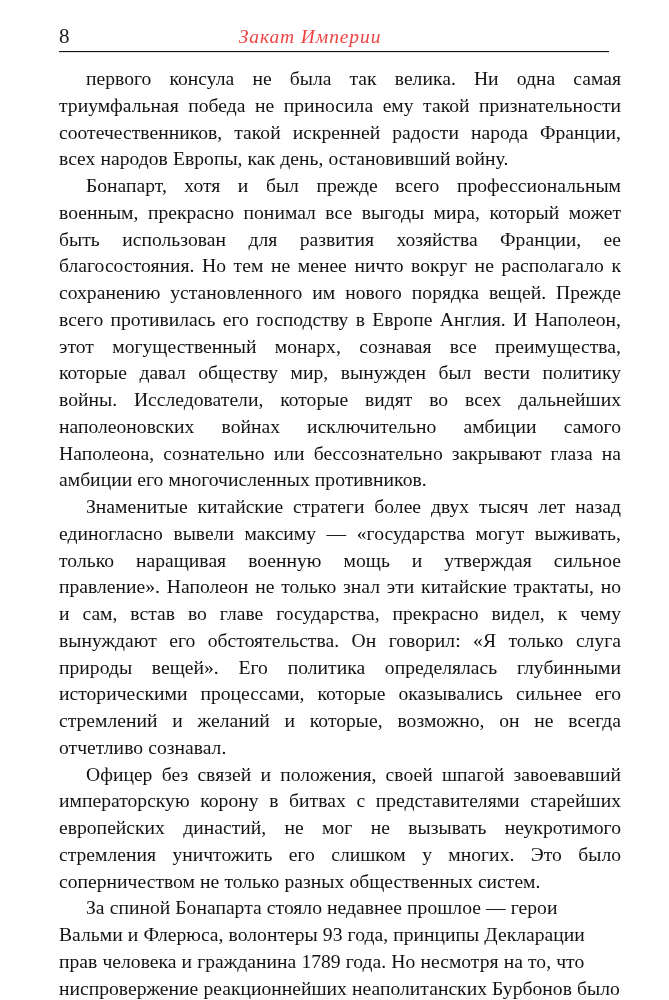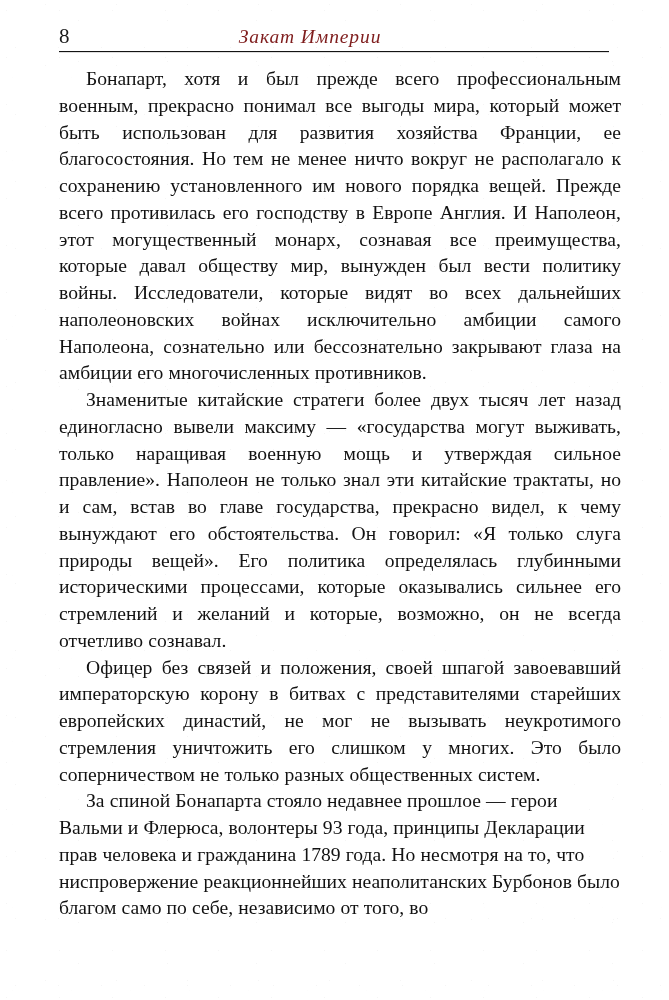--- a/index.html
+++ b/index.html
@@ -59,21 +59,21 @@
   .head-title {
     position: absolute;
     left: 0;
     right: 0;
     top: 1px;
     text-align: center;
     font-style: italic;
     font-size: 19.5px;
     line-height: 28px;
     letter-spacing: 0.9px;
-    color: #7f1d1d;
+    color: #ef4444;
     transform: translateX(-24px);
   }
   .head-rule {
     position: absolute;
     left: 59px;
     top: 51px;
     width: 550px;
     height: 0;
     border-top: 1.7px solid #141414;
     
@@ -109,20 +109,21 @@
 <div class="page">
 
   <div class="running-head">
     <span class="folio">8</span>
     <span class="head-title">Закат Империи</span>
   </div>
 
   <div class="head-rule"></div>
 
   <div class="text-block">
+    <p class="para">первого консула не была так велика. Ни одна самая триумфальная победа не приносила ему такой признательности соотечественников, такой искренней радости народа Франции, всех народов Европы, как день, остановивший войну.</p>
     <p class="para">Бонапарт, хотя и был прежде всего профессиональным военным, прекрасно понимал все выгоды мира, который может быть использован для развития хозяйства Франции, ее благосостояния. Но тем не менее ничто вокруг не располагало к сохранению установленного им нового порядка вещей. Прежде всего противилась его господству в Европе Англия. И Наполеон, этот могущественный монарх, сознавая все преимущества, которые давал обществу мир, вынужден был вести политику войны. Исследователи, которые видят во всех дальнейших наполеоновских войнах исключительно амбиции самого Наполеона, сознательно или бессознательно закрывают глаза на амбиции его многочисленных противников.</p>
     <p class="para">Знаменитые китайские стратеги более двух тысяч лет назад единогласно вывели максиму — «государства могут выживать, только наращивая военную мощь и утверждая сильное правление». Наполеон не только знал эти китайские трактаты, но и сам, встав во главе государства, прекрасно видел, к чему вынуждают его обстоятельства. Он говорил: «Я только слуга природы вещей». Его политика определялась глубинными историческими процессами, которые оказывались сильнее его стремлений и желаний и которые, возможно, он не всегда отчетливо сознавал.</p>
     <p class="para">Офицер без связей и положения, своей шпагой завоевавший императорскую корону в битвах с представителями старейших европейских династий, не мог не вызывать неукротимого стремления уничтожить его слишком у многих. Это было соперничеством не только разных общественных систем.</p>
     <p class="para">За спиной Бонапарта стояло недавнее прошлое — герои Вальми и Флерюса, волонтеры 93 года, принципы Декларации прав человека и гражданина 1789 года. Но несмотря на то, что ниспровержение реакционнейших неаполитанских Бурбонов было благом само по себе, независимо от того, во</p>
   </div>
 
   <div class="scan-grain"></div>
 </div>
 
 </body></html>

